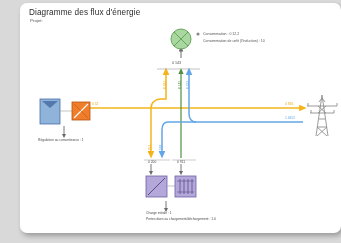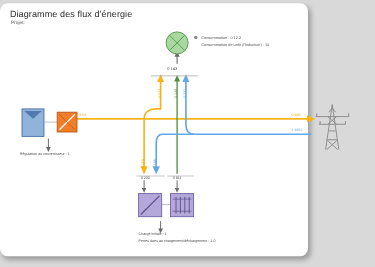--- a/index.html
+++ b/index.html
@@ -4,21 +4,21 @@
 <style>
   html,body{margin:0;padding:0;}
   body{
     width:341px;height:243px;overflow:hidden;
     background:#d8d8d8;
     font-family:"Liberation Sans",sans-serif;
     -webkit-font-smoothing:antialiased;
   }
   #app{position:relative;width:341px;height:243px;background:#d9d9da;}
   .card{
-    position:absolute;left:0;top:3px;width:280px;height:230px;
+    position:absolute;left:20px;top:3px;width:321px;height:230px;
     background:#ffffff;border-radius:7px;
     box-shadow:2px 3px 5px rgba(0,0,0,.28);
   }
   .title{
     position:absolute;left:9px;top:5px;
     font-size:8.2px;color:#2b2b2b;letter-spacing:.1px;white-space:nowrap;
   }
   .subtitle{
     position:absolute;left:10px;top:15px;
     font-size:4.4px;color:#555;white-space:nowrap;

